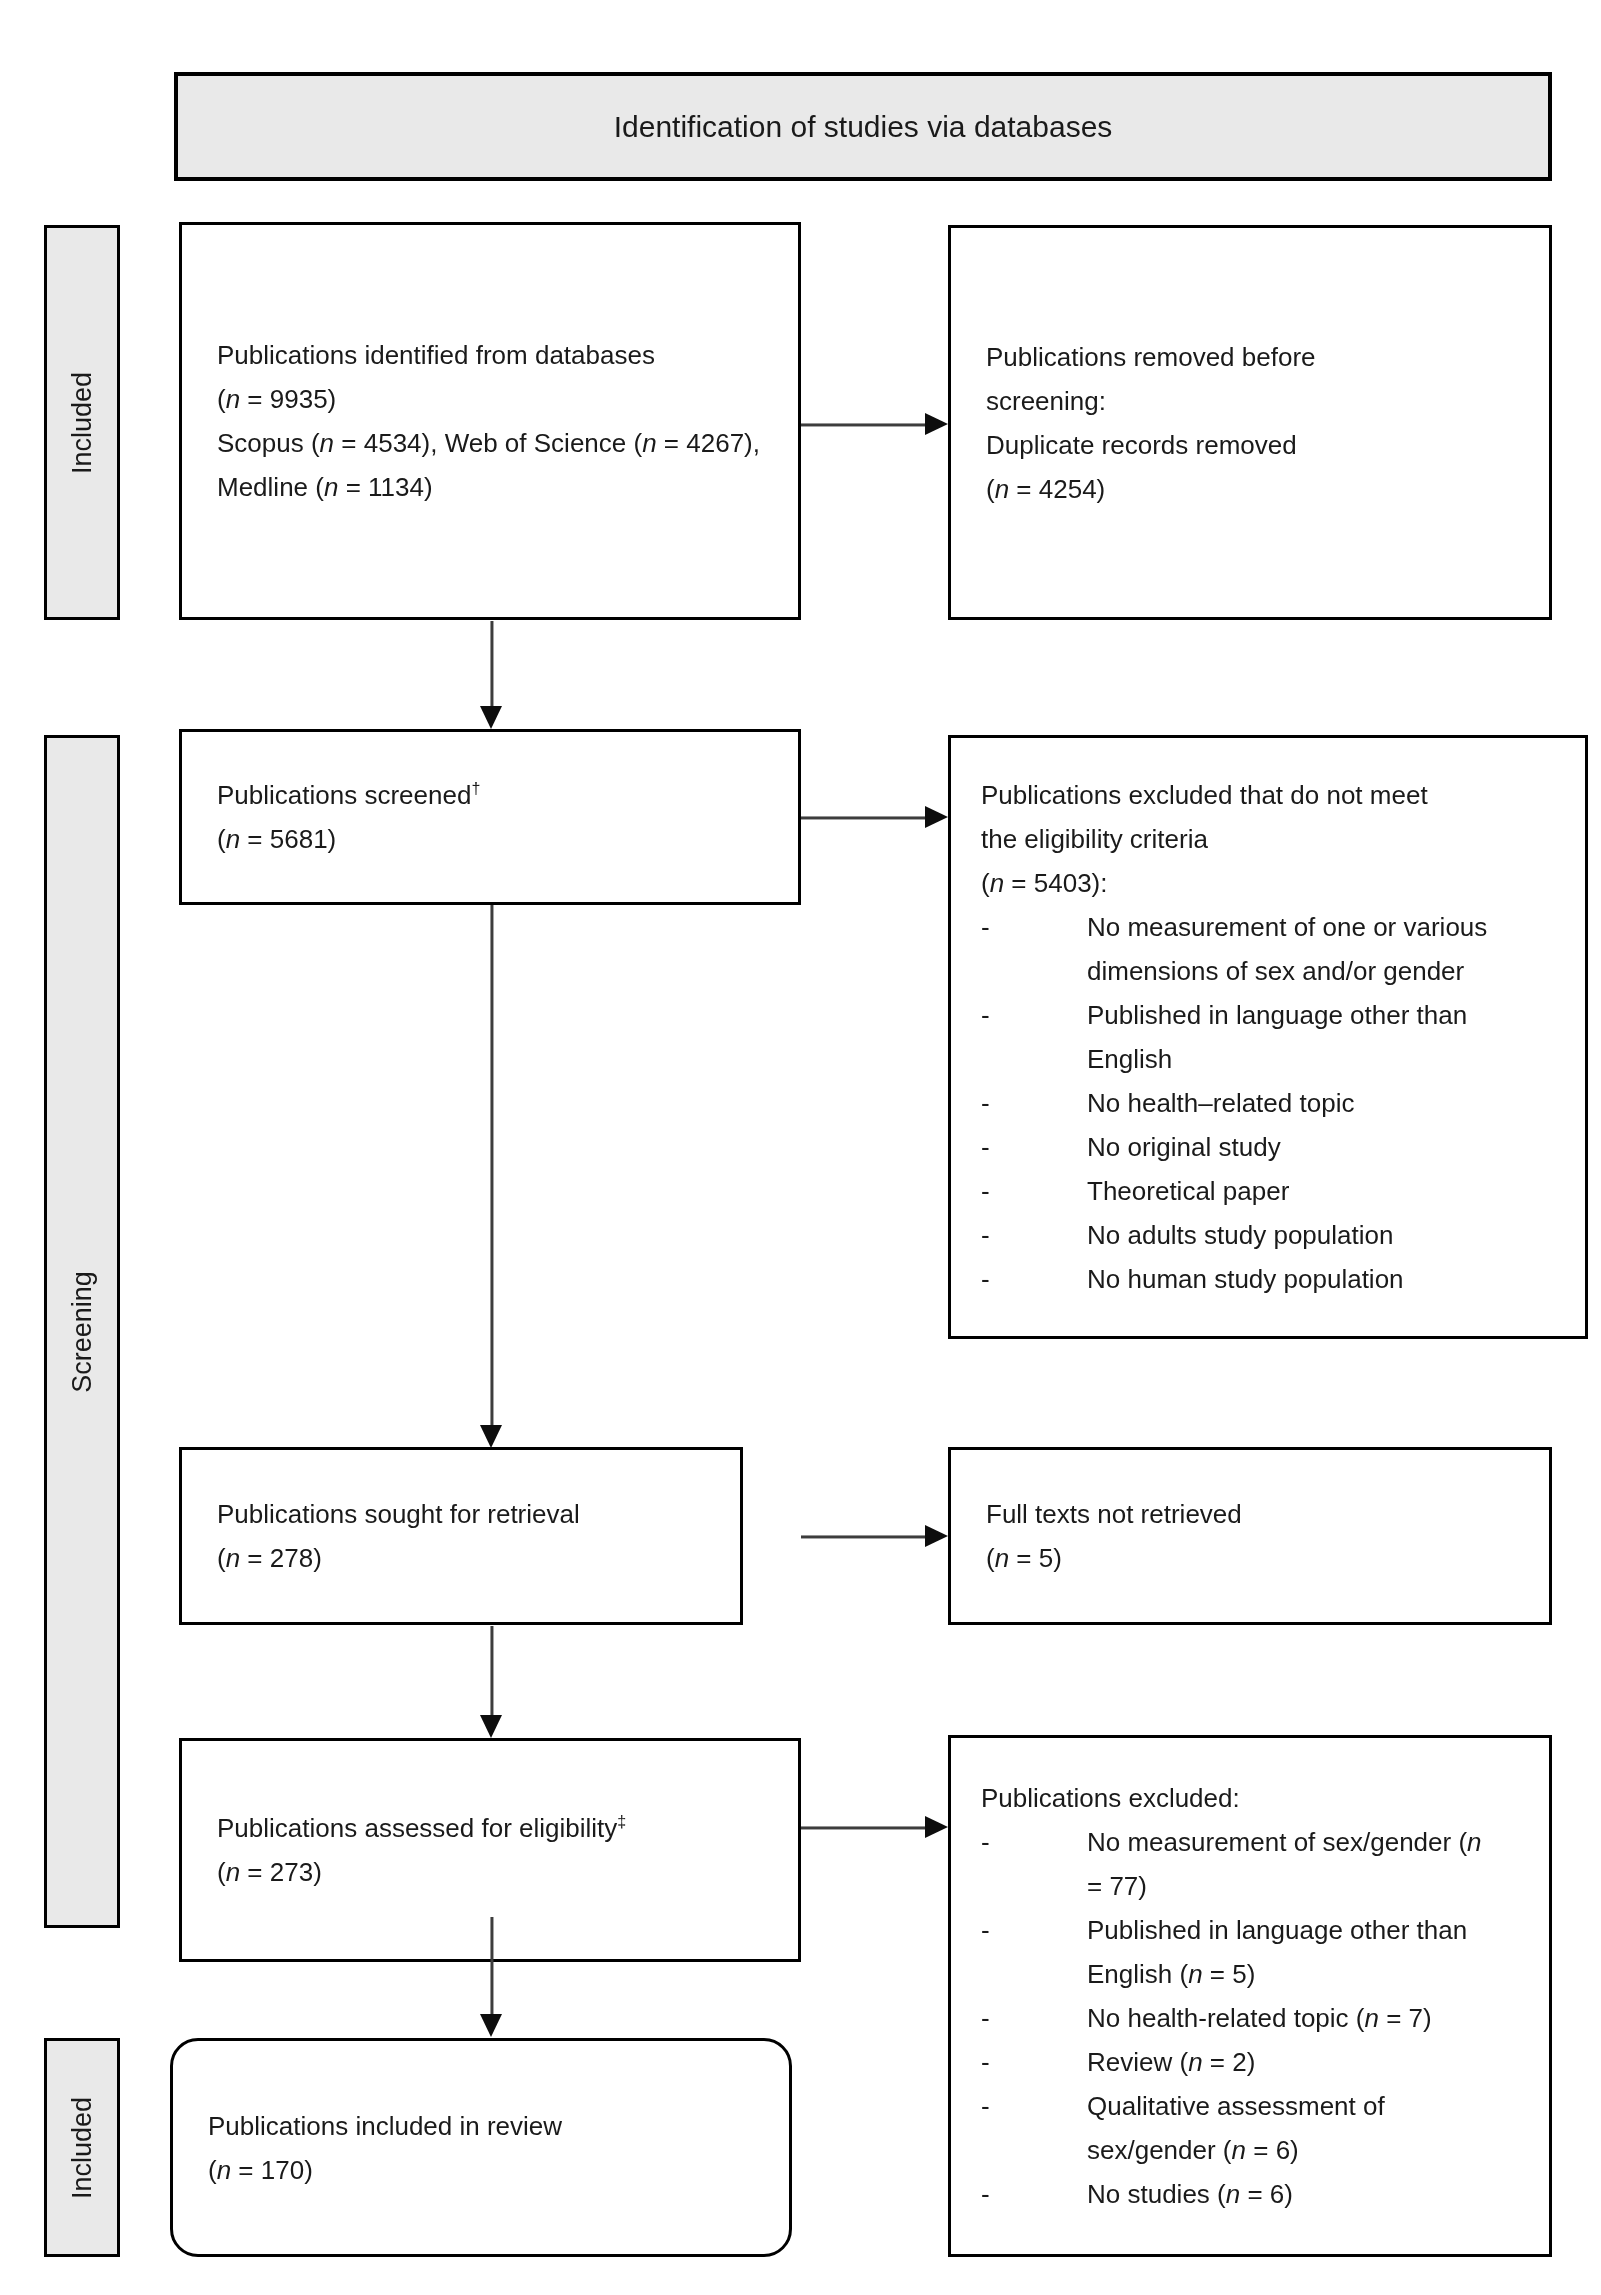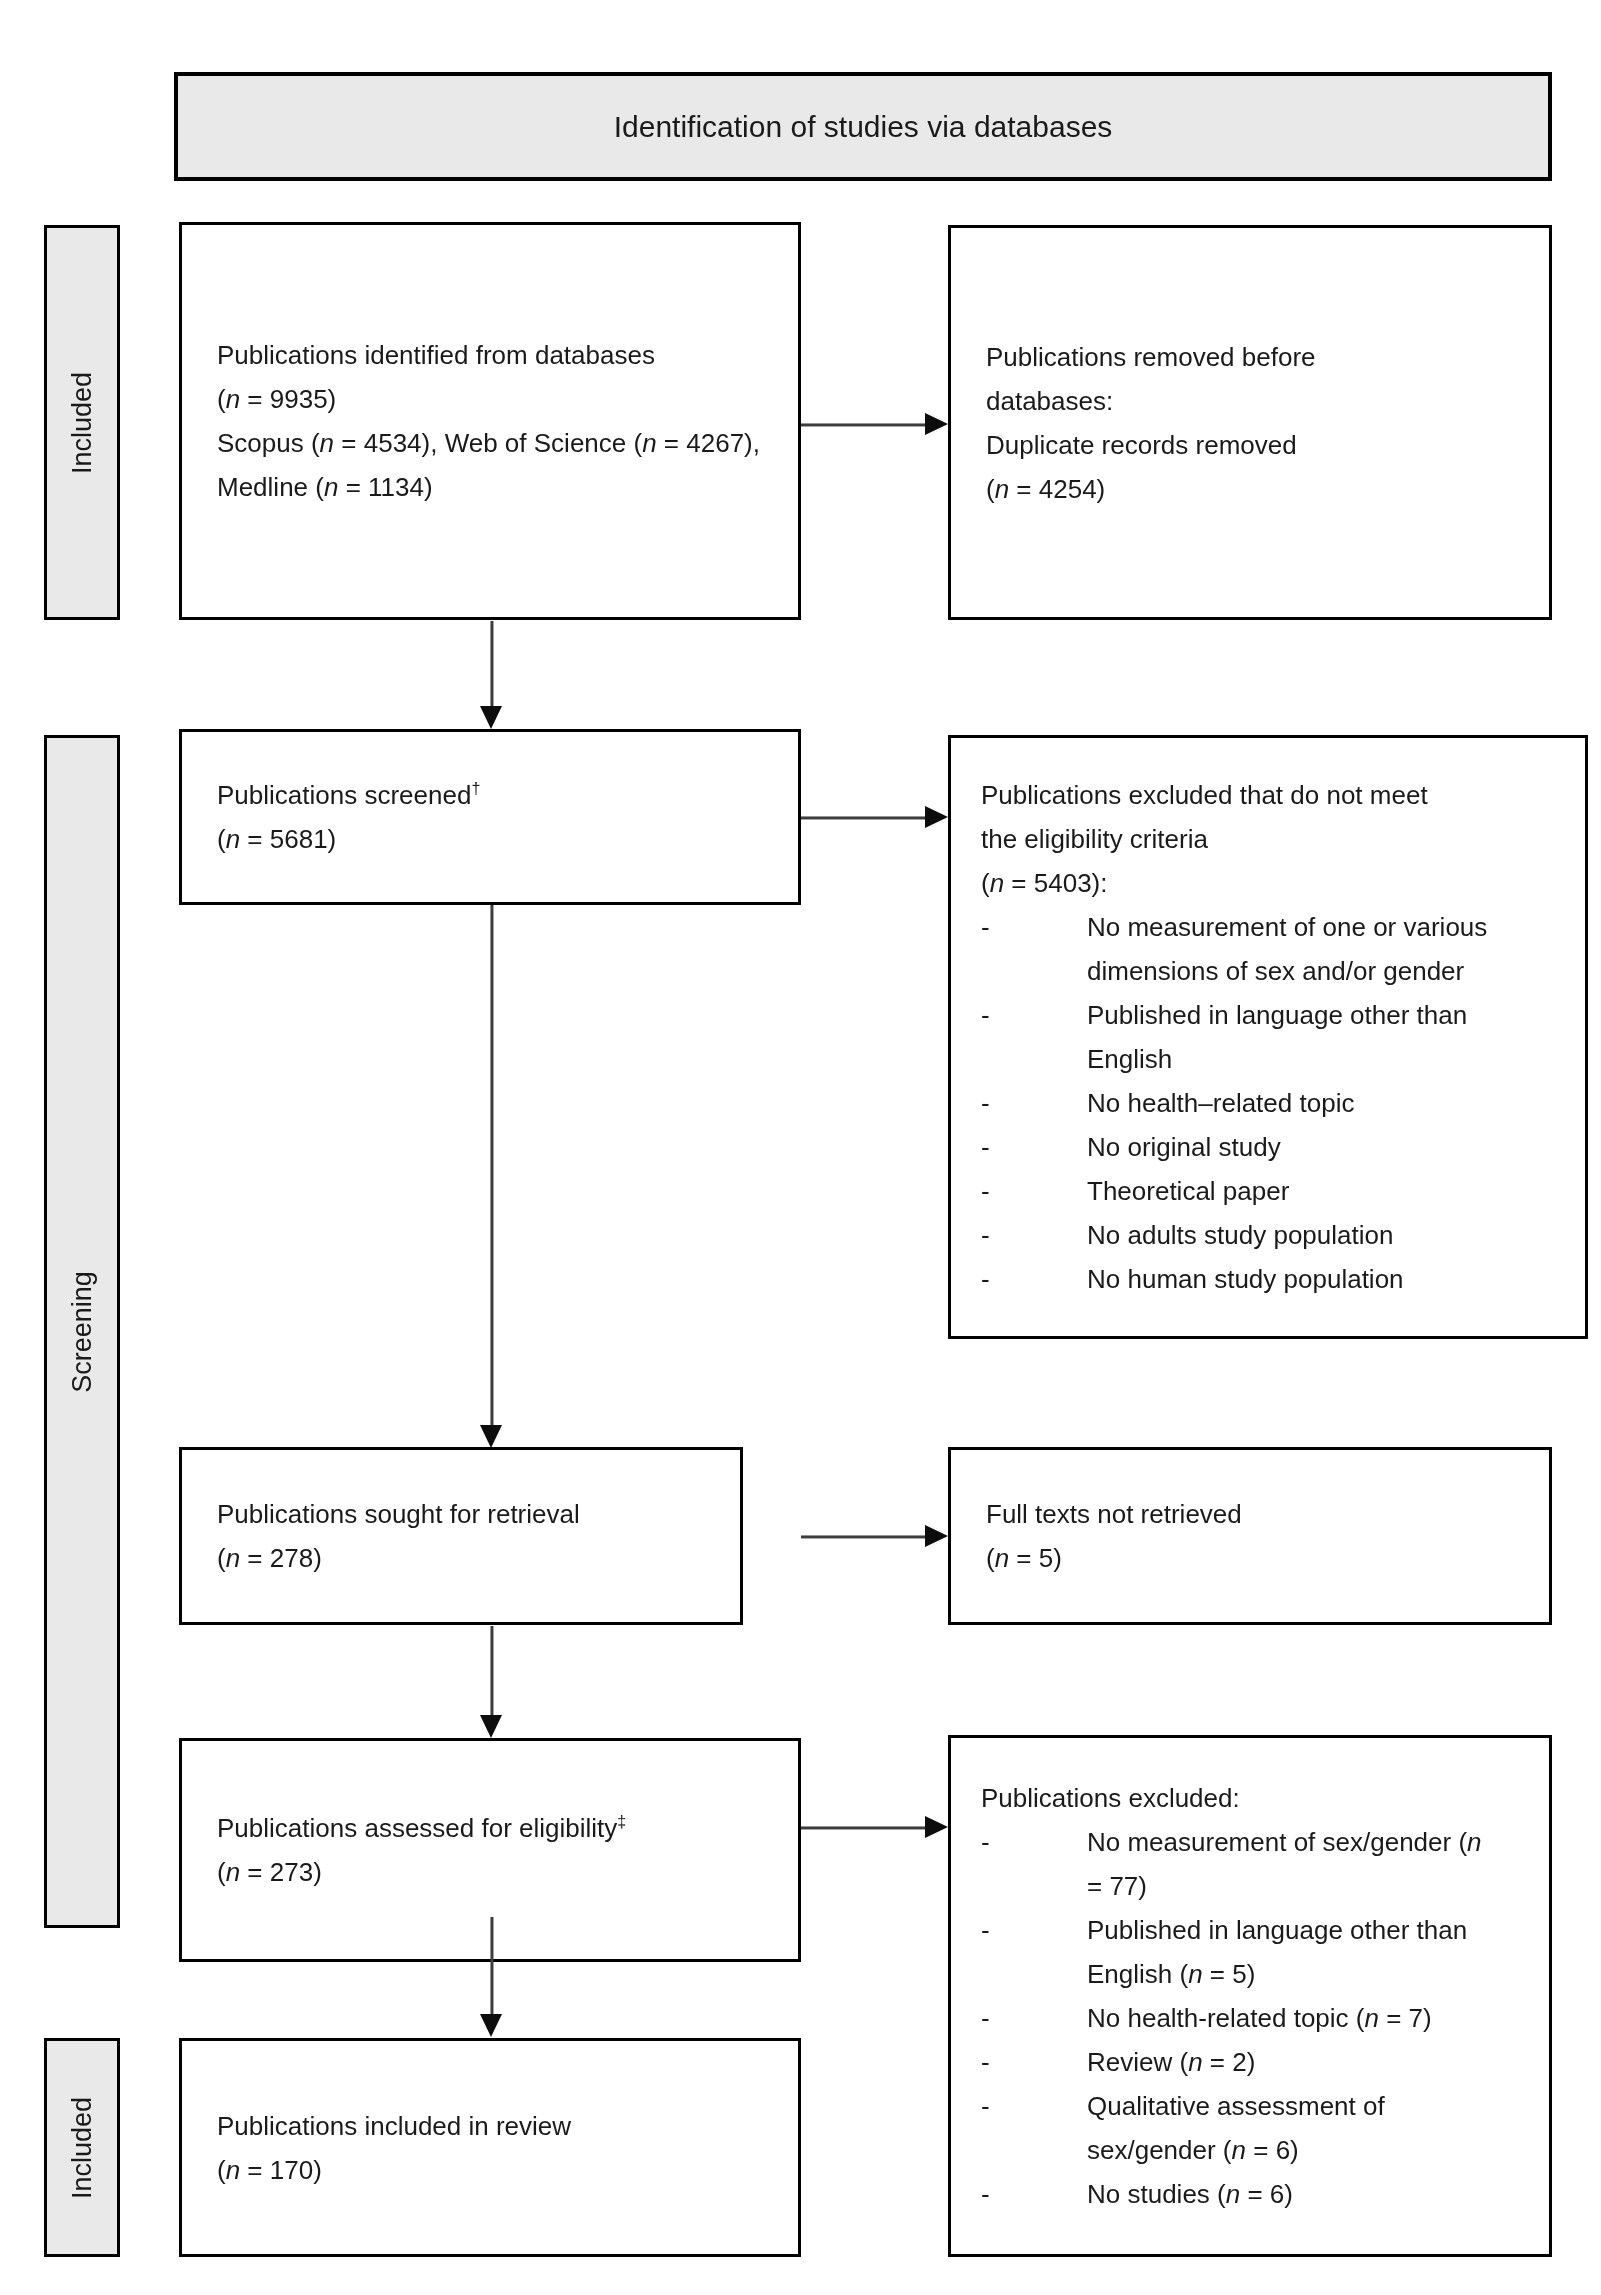--- a/index.html
+++ b/index.html
@@ -74,21 +74,21 @@
   </div>
   <div class="box stage" style="left:44px;top:2038px;width:76px;height:219px;">
     <span class="rot">Included</span>
   </div>
 
   <div class="box flowbox" style="left:179px;top:222px;width:622px;height:398px;">
     <div class="narrow">Publications identified from databases (<i>n</i> = 9935)</div>
     <div>Scopus (<i>n</i> = 4534), Web of Science (<i>n</i> = 4267), Medline (<i>n</i> = 1134)</div>
   </div>
   <div class="box flowbox" style="left:948px;top:225px;width:604px;height:395px;">
-    <div class="narrow">Publications removed before databases:</div>
+    <div class="narrow">Publications removed before screening:</div>
     <div>Duplicate records removed</div>
     <div>(<i>n</i> = 4254)</div>
   </div>
 
   <div class="box flowbox" style="left:179px;top:729px;width:622px;height:176px;">
     <div><span>Publications screened</span><sup>†</sup></div>
     <div>(<i>n</i> = 5681)</div>
   </div>
   <div class="box exclbox" style="left:948px;top:735px;width:640px;height:604px;">
     <div class="hdr-narrow">Publications excluded that do not meet the eligibility criteria</div>
@@ -161,21 +161,21 @@
           <span class="bl-dash">-</span>
           <span class="bl-text">Qualitative assessment of sex/gender (<i>n</i> = 6)</span>
         </div>
       <div class="bl-item">
           <span class="bl-dash">-</span>
           <span class="bl-text">No studies (<i>n</i> = 6)</span>
         </div>
     </div>
   </div>
 
-  <div class="box flowbox" style="left:179px;top:2038px;width:622px;height:219px;">
+  <div class="box flowbox" style="left:170px;top:2038px;width:622px;height:219px;border-radius:28px;">
     <div>Publications included in review</div>
     <div>(<i>n</i> = 170)</div>
   </div>
 
   <div class="arrow-v" style="left:480px;top:621px;height:108px;">
     <div class="shaft"></div>
     <div class="head"></div>
   </div>
   <div class="arrow-v" style="left:480px;top:905px;height:543px;">
     <div class="shaft"></div>

